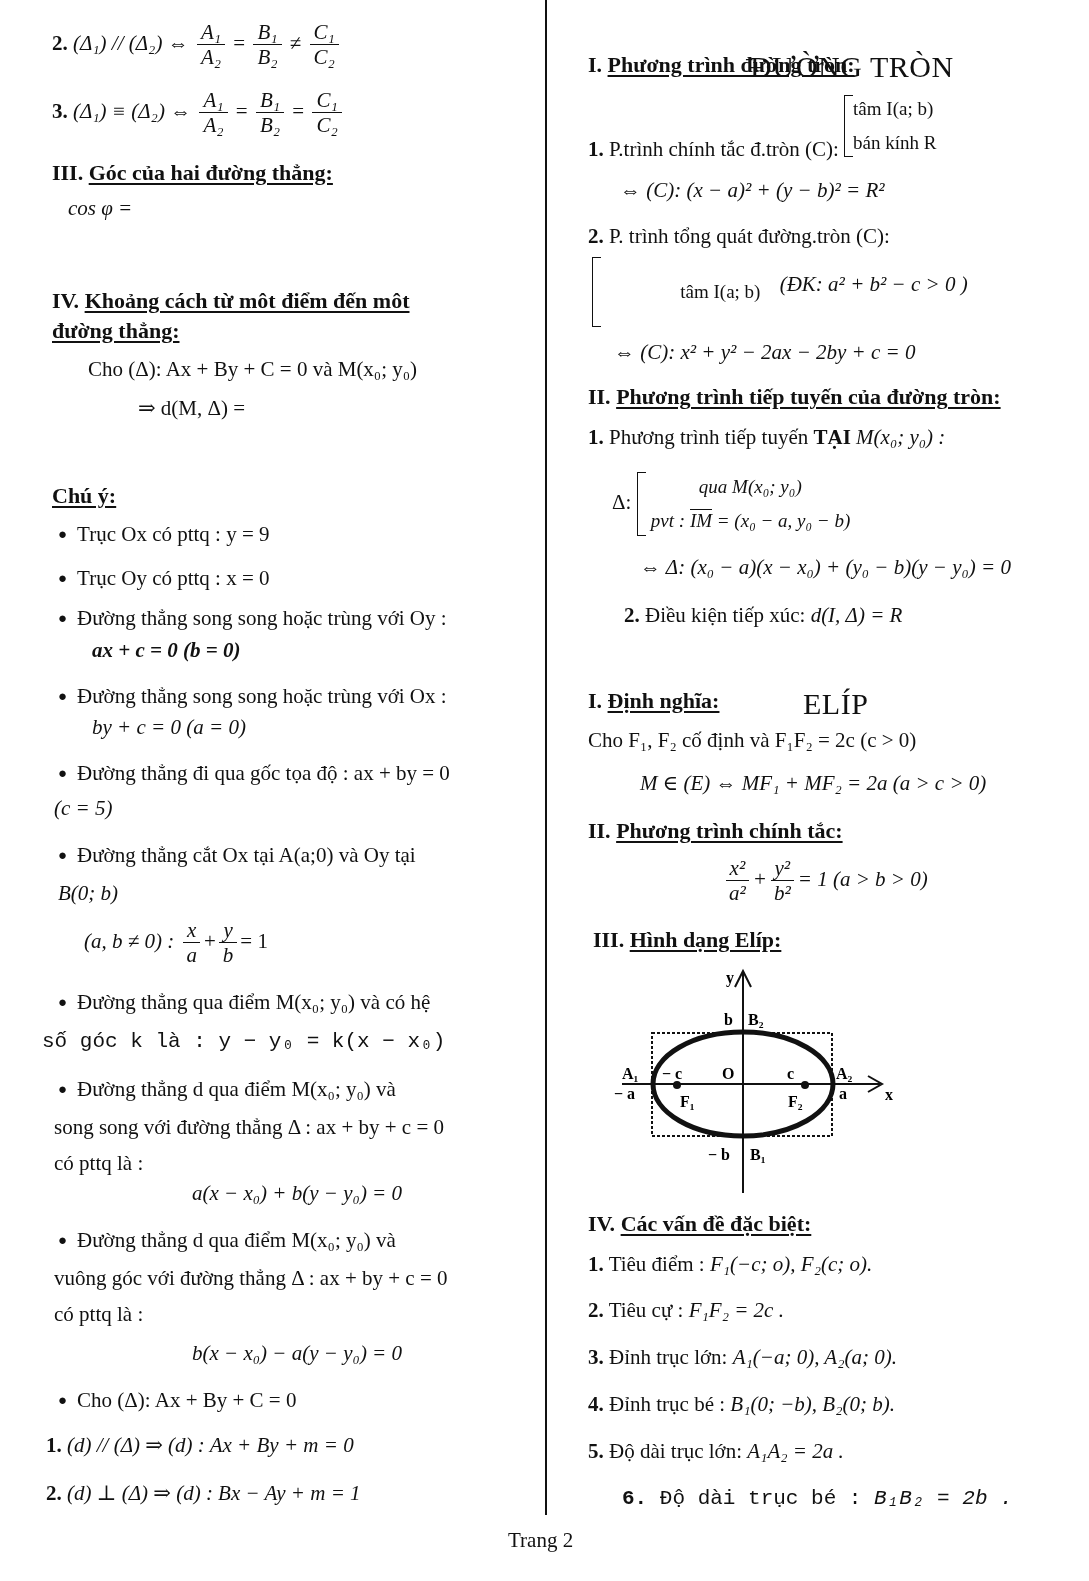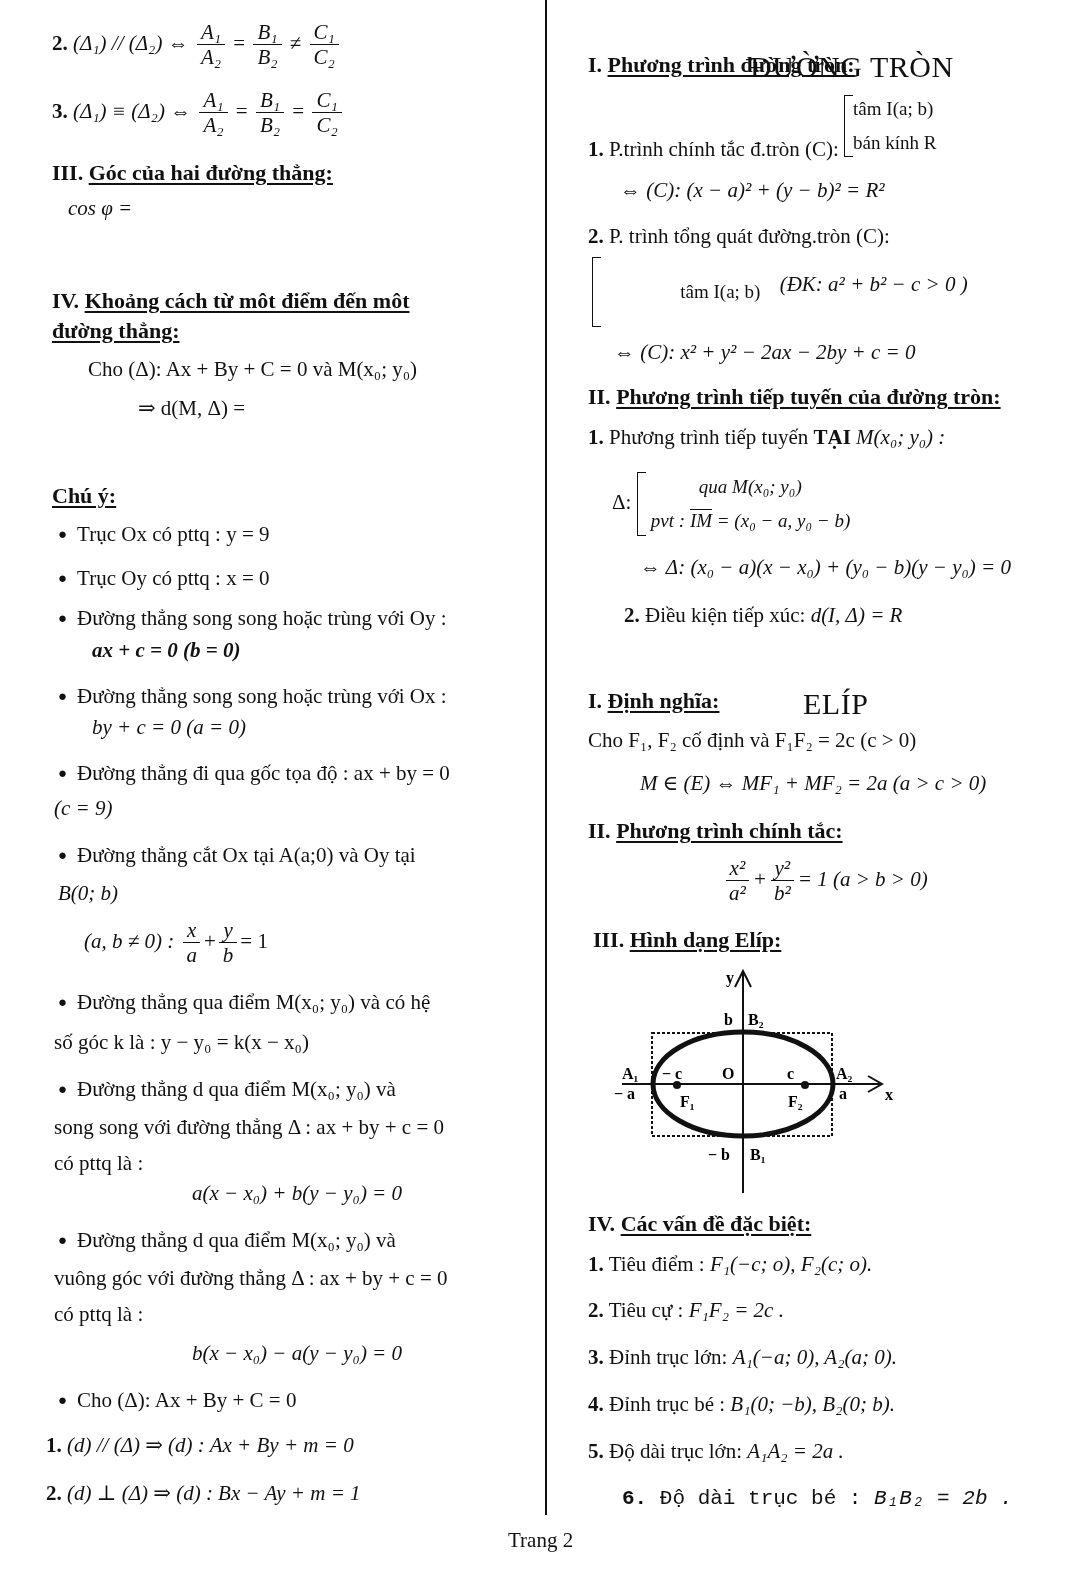--- a/index.html
+++ b/index.html
@@ -92,35 +92,35 @@
   <span class="t">Chú ý:</span>
 </div>
 
 <div class="abs bullet" style="left:58px;top:522px;">Trục Ox có pttq : y = 9</div>
 <div class="abs bullet" style="left:58px;top:566px;">Trục Oy có pttq : x = 0</div>
 <div class="abs bullet" style="left:58px;top:606px;">Đường thẳng song song hoặc trùng với Oy :</div>
 <div class="abs i" style="left:92px;top:638px;font-weight:bold;">ax + c = 0 (b = 0)</div>
 <div class="abs bullet" style="left:58px;top:684px;">Đường thẳng song song hoặc trùng với Ox :</div>
 <div class="abs i" style="left:92px;top:715px;">by + c = 0 (a = 0)</div>
 <div class="abs bullet" style="left:58px;top:761px;">Đường thẳng đi qua gốc tọa độ : ax + by = 0</div>
-<div class="abs i" style="left:54px;top:796px;">(c = 9)</div>
+<div class="abs i" style="left:54px;top:796px;">(c = 5)</div>
 <div class="abs bullet" style="left:58px;top:843px;">Đường thẳng cắt Ox tại A(a;0) và Oy tại</div>
 <div class="abs i" style="left:58px;top:881px;">B(0; b)</div>
 <div class="abs" style="left:84px;top:918px;">
   <span class="i">(a, b ≠ 0) :</span>
   <span class="frac i">
       <span class="num">x</span>
       <span class="den">a</span>
     </span>+<span class="frac i">
       <span class="num">y</span>
       <span class="den">b</span>
     </span><span>= 1</span>
 </div>
 <div class="abs bullet" style="left:58px;top:990px;">Đường thẳng qua điểm M(x₀; y₀) và có hệ</div>
-<div class="abs" style="left:54px;top:1030px;">số góc k là :   y − y₀ = k(x − x₀)</div>
+<div class="abs" style="left:42px;top:1030px;font-family:Liberation Mono, monospace;">số góc k là :   y − y₀ = k(x − x₀)</div>
 <div class="abs bullet" style="left:58px;top:1077px;">Đường thẳng d qua điểm M(x₀; y₀) và</div>
 <div class="abs" style="left:54px;top:1115px;">song song với đường thẳng Δ : ax + by + c = 0</div>
 <div class="abs" style="left:54px;top:1151px;">có  pttq là :</div>
 <div class="abs i" style="left:192px;top:1181px;">a(x − x₀) + b(y − y₀) = 0</div>
 <div class="abs bullet" style="left:58px;top:1228px;">Đường thẳng d qua điểm M(x₀; y₀) và</div>
 <div class="abs" style="left:54px;top:1266px;">vuông góc với đường thẳng Δ : ax + by + c = 0</div>
 <div class="abs" style="left:54px;top:1302px;">có pttq là :</div>
 <div class="abs i" style="left:192px;top:1341px;">b(x − x₀) − a(y − y₀) = 0</div>
 <div class="abs bullet" style="left:58px;top:1388px;">Cho (Δ): Ax + By + C = 0</div>
 <div class="abs" style="left:46px;top:1433px;">

